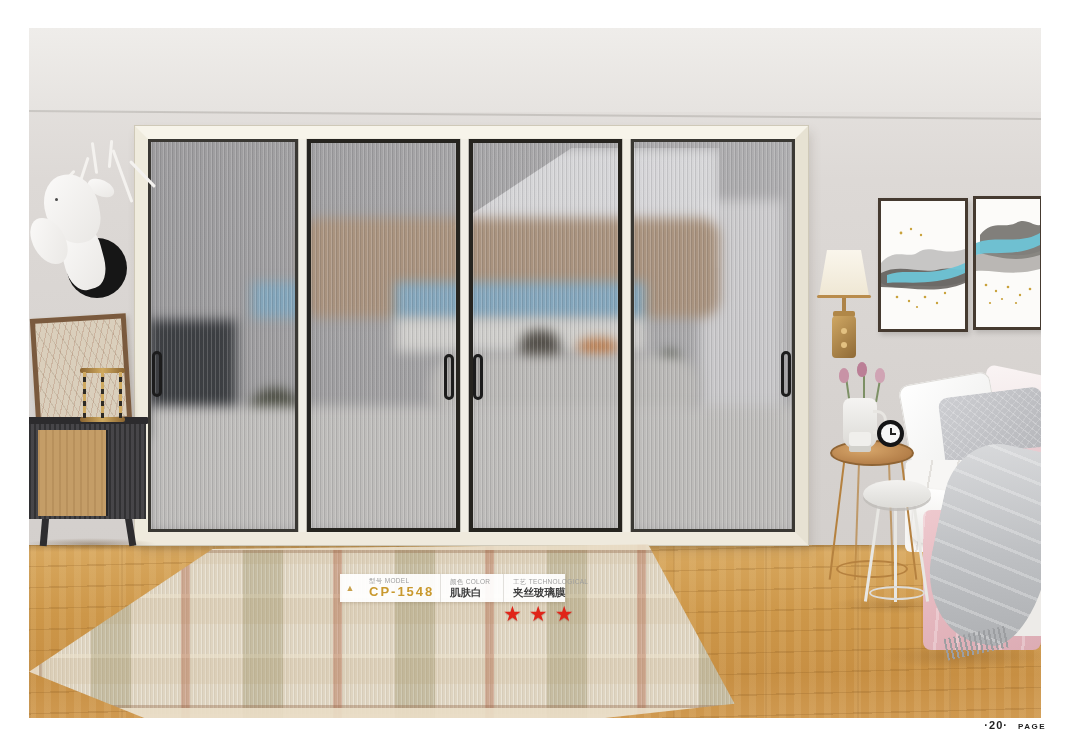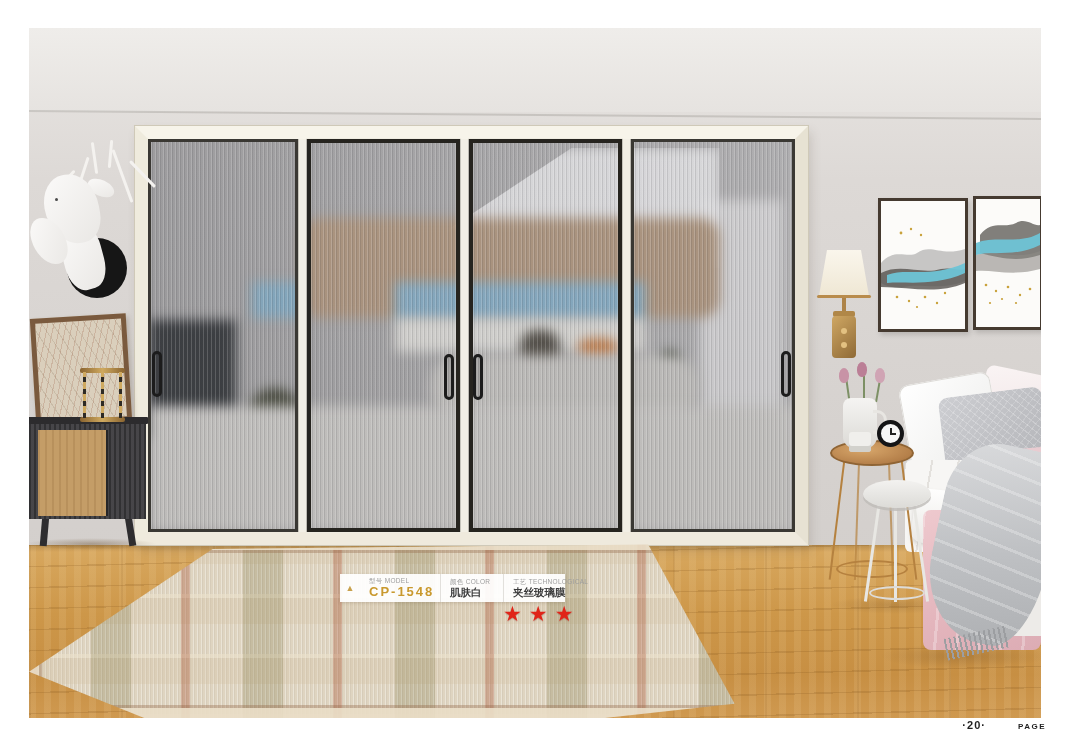--- a/index.html
+++ b/index.html
@@ -171,21 +171,21 @@
   .col-1{width:80px;} .col-2{width:63px;} .col-3{width:62px;}
   .lbl{font-size:6.5px;color:#9d9d9d;letter-spacing:.3px;line-height:8px;white-space:nowrap;}
   .val-model{font-size:13px;font-weight:bold;color:#c9992e;letter-spacing:2px;line-height:14px;white-space:nowrap;}
   .val{font-size:10.5px;font-weight:bold;color:#3a3a3a;line-height:13px;white-space:nowrap;}
   .stars{left:474px;top:574px;z-index:6;font-size:21px;color:#e02418;letter-spacing:7px;
         text-shadow:0 1px 1px rgba(120,30,20,.3);}
 
   
   .page-num{position:absolute;right:25px;top:719px;display:flex;align-items:baseline;gap:10px;color:#1f1f1f;}
   .pn-number{font-size:11px;font-weight:bold;letter-spacing:1px;}
-  .pn-label{font-size:8px;letter-spacing:1.5px;font-weight:bold;margin-left:22px;}
+  .pn-label{font-size:8px;letter-spacing:1.5px;font-weight:bold;}
 </style>
 </head>
 <body>
 
 <div class="page">
 
   <div class="photo">
     <div class="wall"></div>
     <div class="ceiling"></div>
     <div class="ceiling-line"></div>

